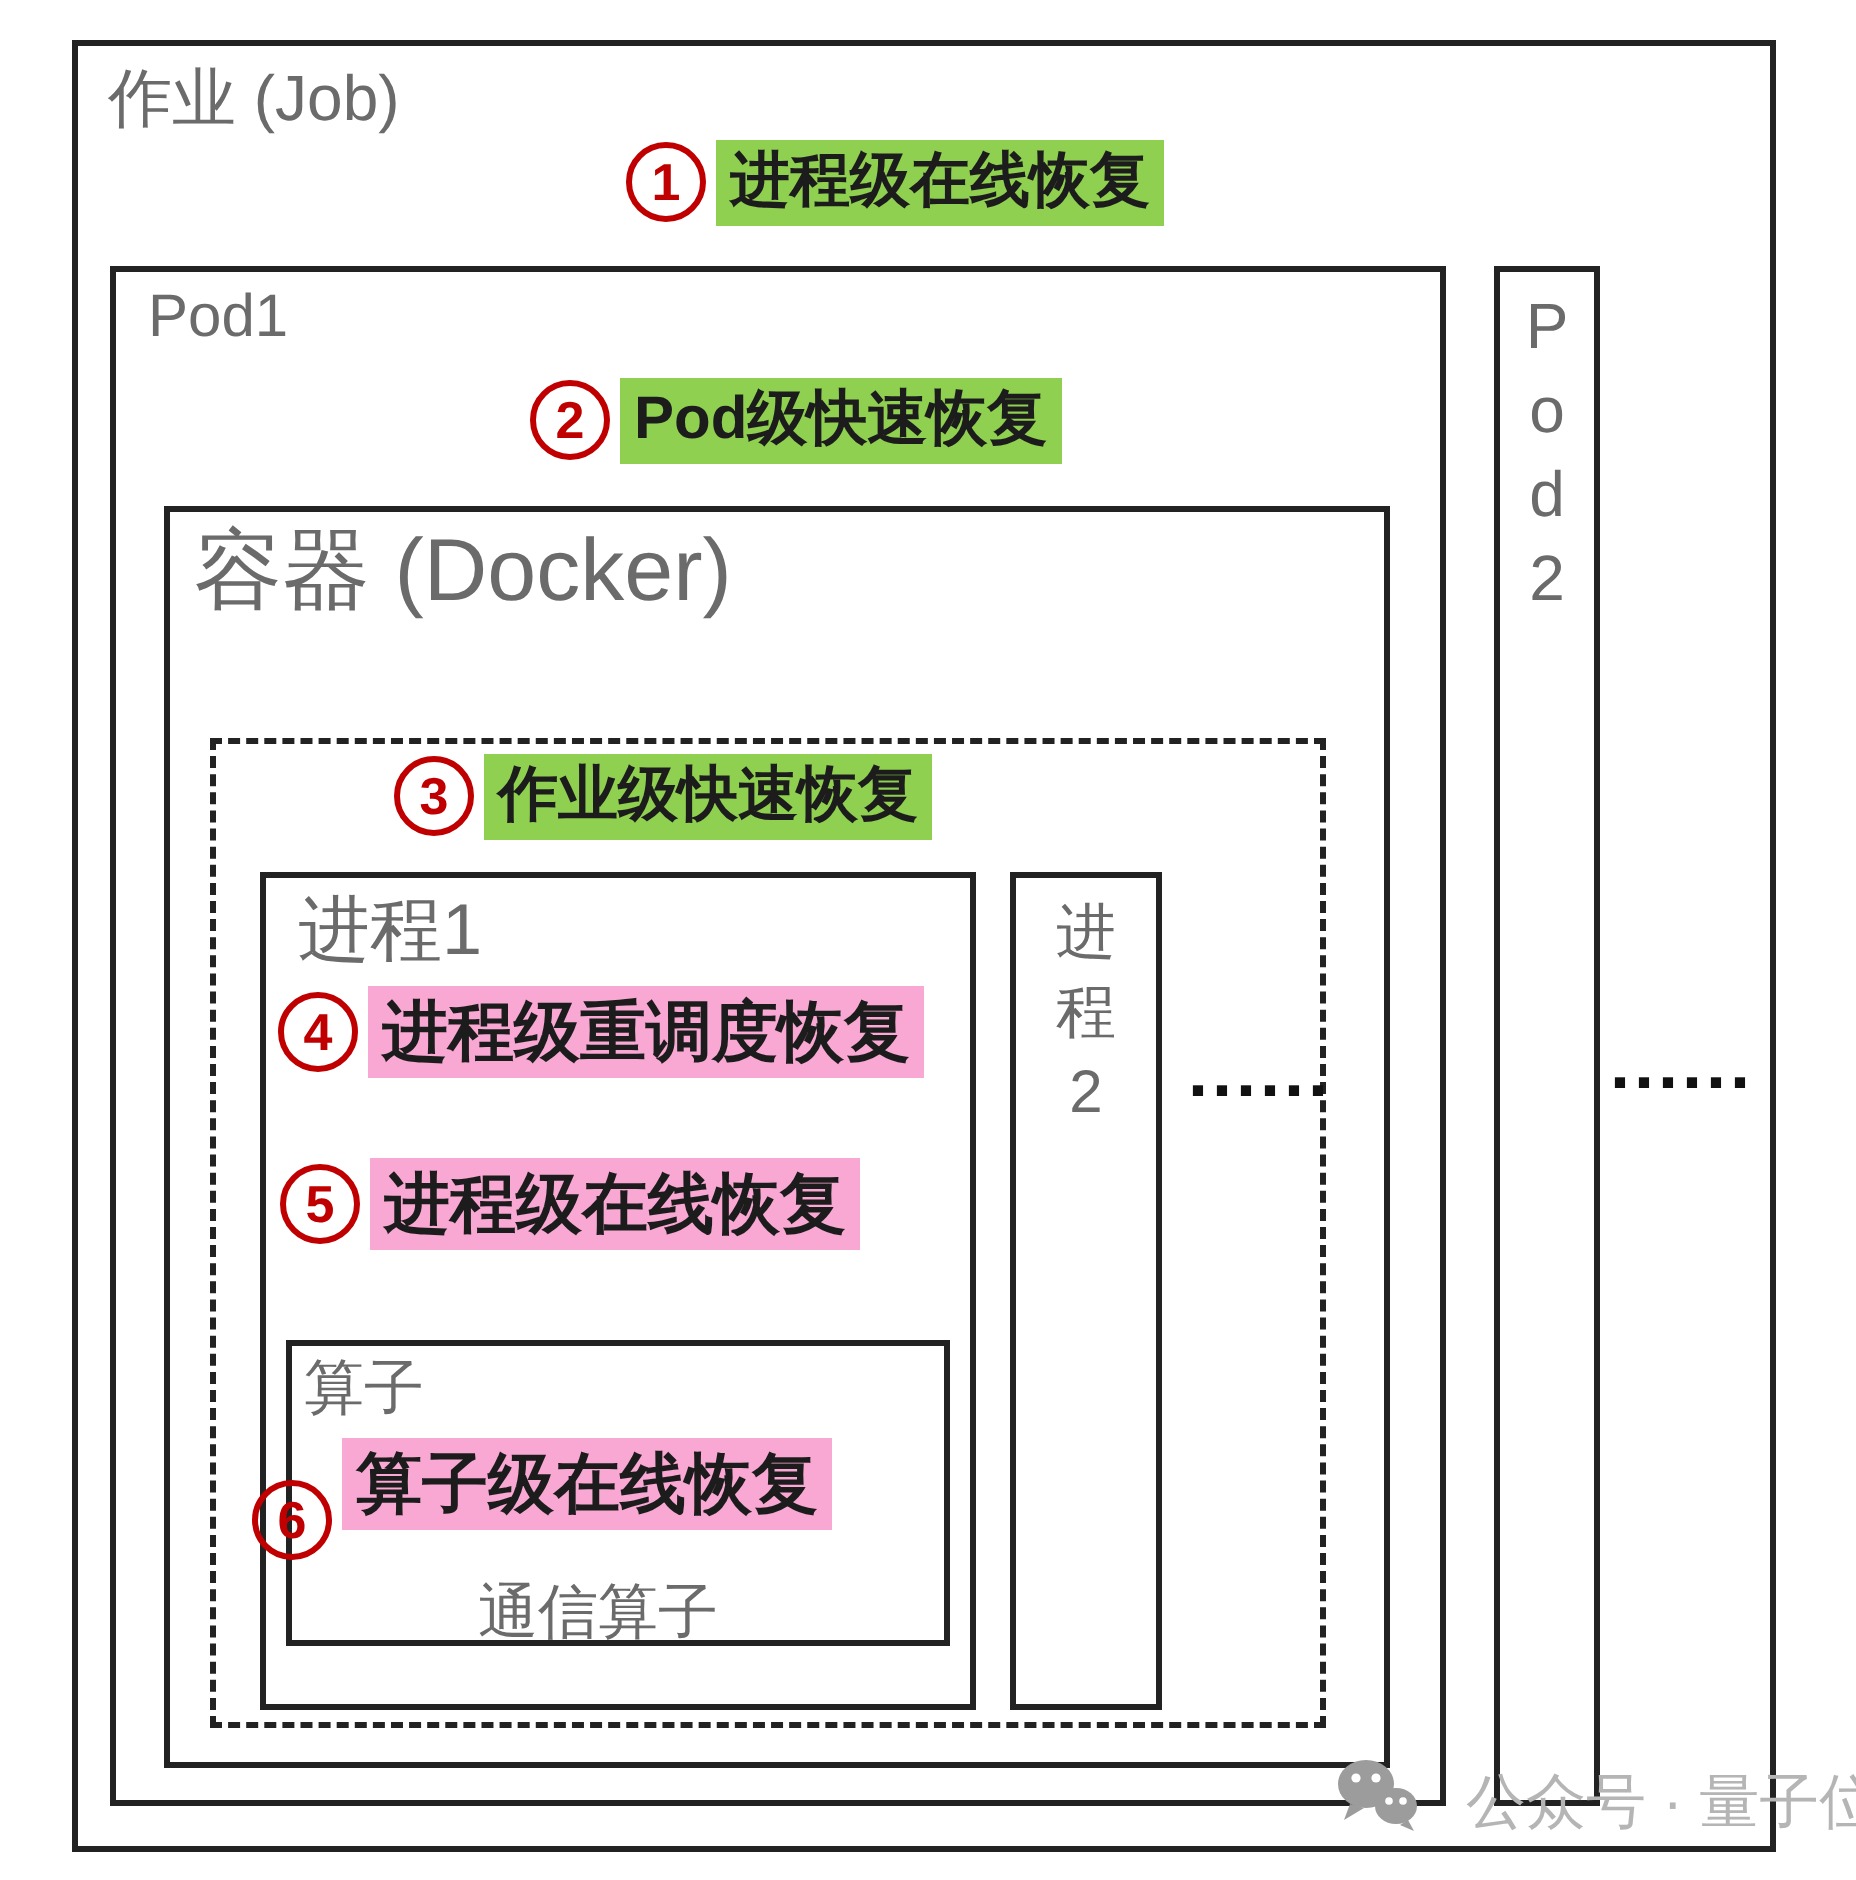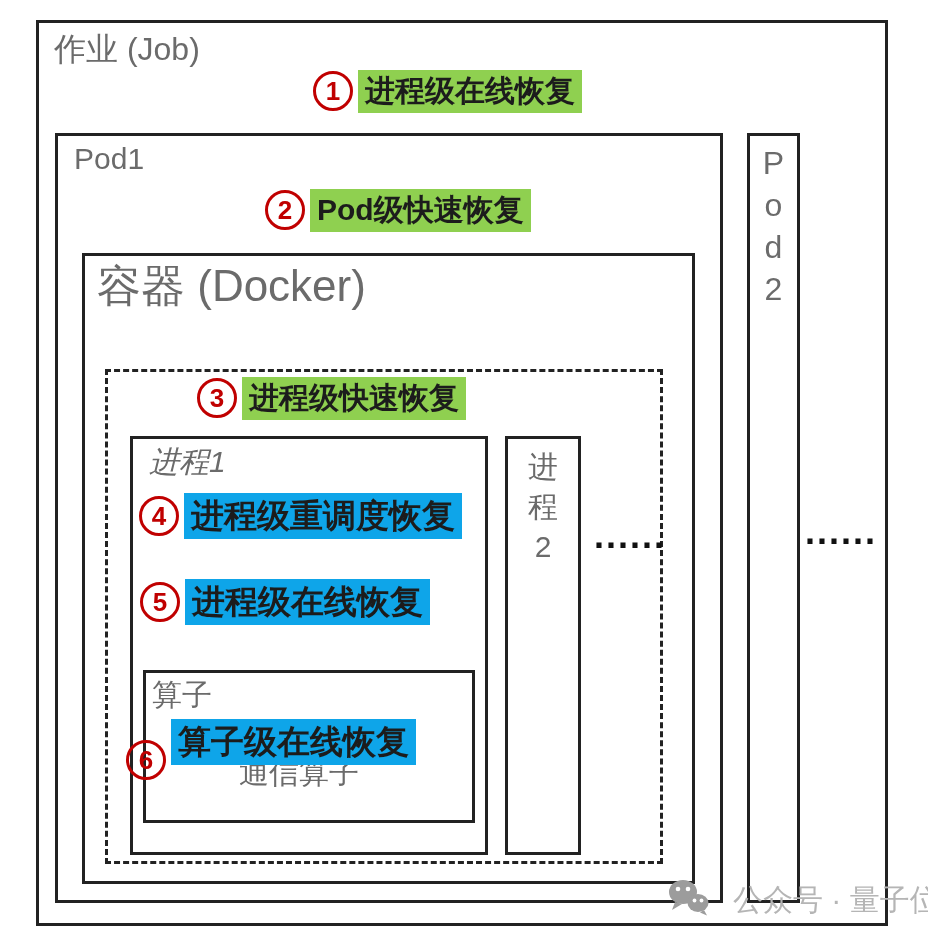--- a/index.html
+++ b/index.html
@@ -47,21 +47,21 @@
     flex-shrink: 0;
   }
   .band {
     font-weight: bold;
     color: #1c1c1c;
     white-space: nowrap;
     padding: 4px 7px;
     line-height: 1.15;
   }
   .band.green  { background: #8fd050; font-size: 30px; }
-  .band.yellow { background: #0ea5e9; font-size: 33px; }
+  .band.yellow { background: #f9a8d4; font-size: 33px; }
   .vstack {
     position: absolute;
     display: flex;
     flex-direction: column;
     align-items: center;
     color: #6b6b6b;
   }
   .vstack.proc2 { left: 505px; top: 447px; width: 76px; font-size: 30px; line-height: 40px; }
   .vstack.pod2  { left: 747px; top: 142px; width: 53px; font-size: 32px; line-height: 42px; }
   .dots {
@@ -90,23 +90,23 @@
   #pod2-box      { left: 747px; top: 133px; width: 53px;  height: 770px; }
   #container-box { left: 82px;  top: 253px; width: 613px; height: 631px; }
   #dashed-box    { left: 105px; top: 369px; width: 558px; height: 495px; }
   #proc1-box     { left: 130px; top: 436px; width: 358px; height: 419px; }
   #proc2-box     { left: 505px; top: 436px; width: 76px;  height: 419px; }
   #op-box        { left: 143px; top: 670px; width: 332px; height: 153px; }
   
   #job-label       { left: 54px;  top: 32px;  font-size: 32px; }
   #pod1-label      { left: 74px;  top: 142px; font-size: 30px; text-align: center; }
   #container-label { left: 97px;  top: 262px; font-size: 44px; }
-  #proc1-label     { left: 149px; top: 445px; font-size: 30px; font-style: italic; }
+  #proc1-label     { left: 149px; top: 445px; font-size: 36px; }
   #op-label        { left: 152px; top: 678px; font-size: 30px; }
-  #comm-label      { left: 239px; top: 756px; font-size: 30px; }
+  #comm-label      { left: 239px; top: 790px; font-size: 30px; }
   
   #row1 { left: 313px; top: 70px; }
   #row2 { left: 265px; top: 189px; }
   #row3 { left: 197px; top: 377px; }
   #row4 { left: 139px; top: 493px; }
   #row5 { left: 140px; top: 579px; }
   #row6 { left: 126px; top: 719px; }
   #dots-inner { left: 594px; top: 516px; }
   #dots-outer { left: 805px; top: 512px; }
 </style>
@@ -146,21 +146,21 @@
   <div class="rrow" id="row1">
     <span class="cnum">1</span>
     <span class="band green">进程级在线恢复</span>
   </div>
   <div class="rrow" id="row2">
     <span class="cnum">2</span>
     <span class="band green">Pod级快速恢复</span>
   </div>
   <div class="rrow" id="row3">
     <span class="cnum">3</span>
-    <span class="band green">进程级快速恢复</span>
+    <span class="band green">作业级快速恢复</span>
   </div>
   <div class="rrow" id="row4">
     <span class="cnum">4</span>
     <span class="band yellow">进程级重调度恢复</span>
   </div>
   <div class="rrow" id="row5">
     <span class="cnum">5</span>
     <span class="band yellow">进程级在线恢复</span>
   </div>
   <div class="rrow offset-circle" id="row6">

